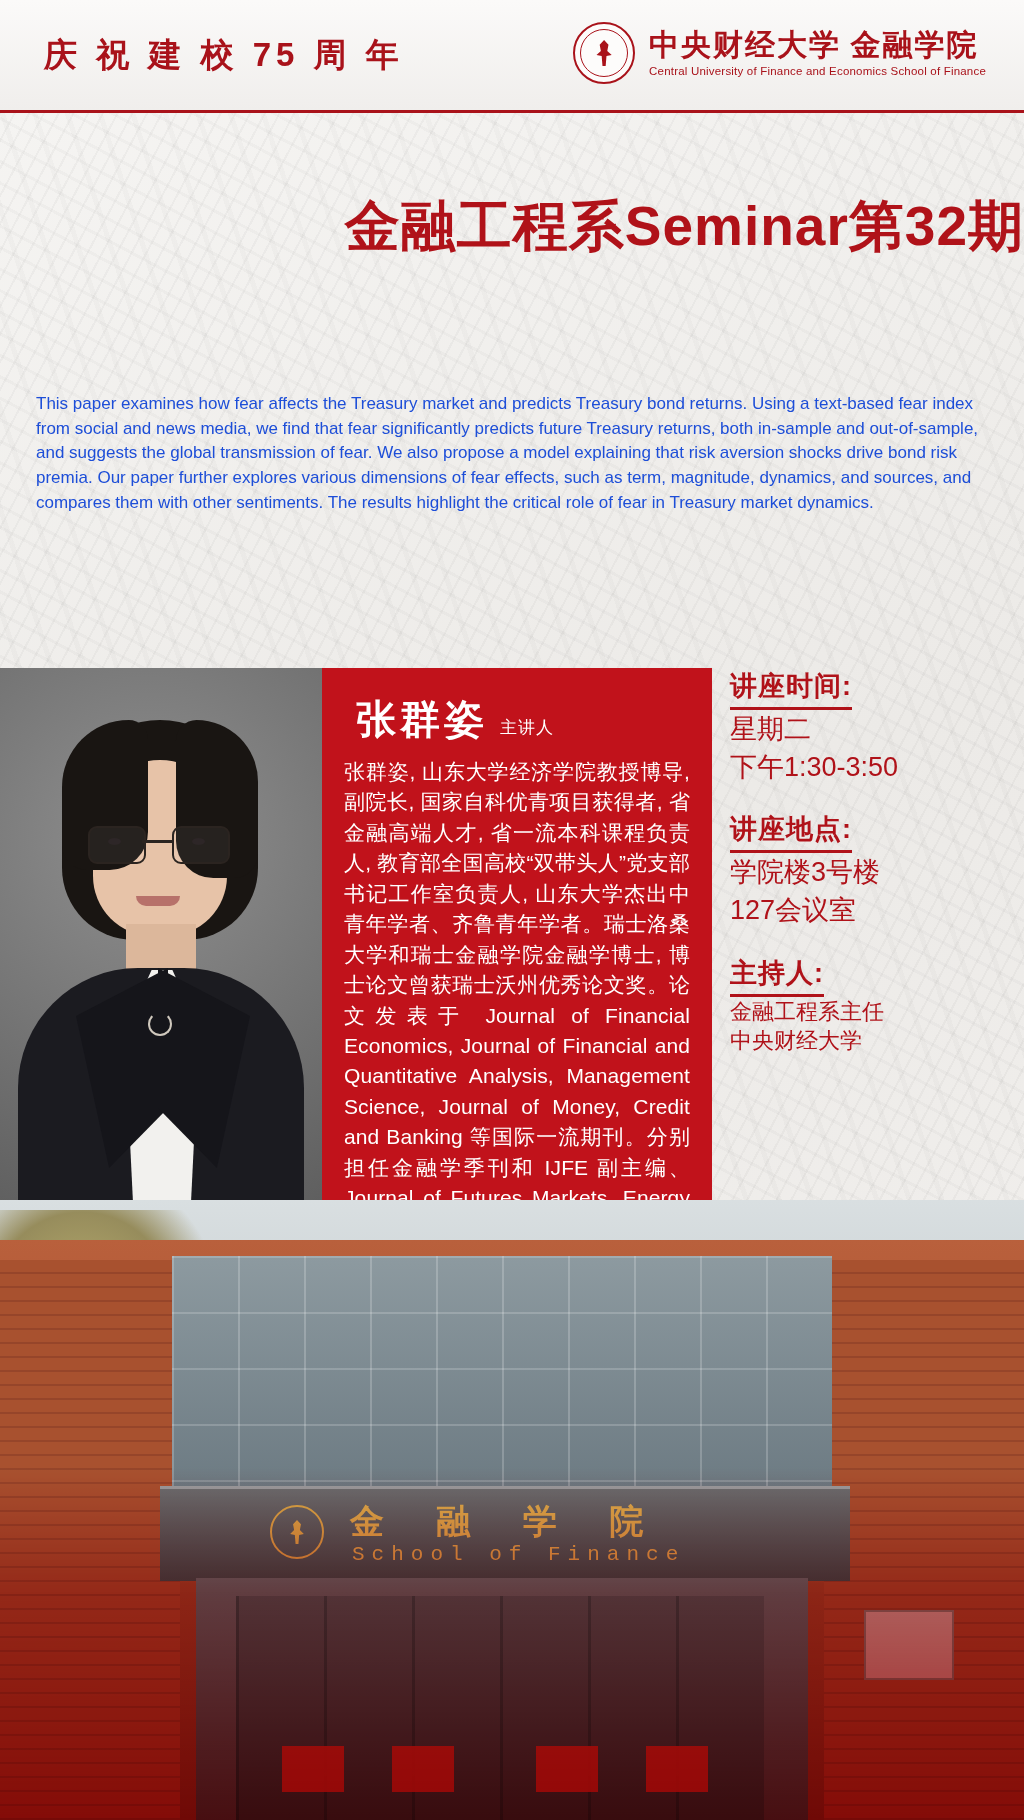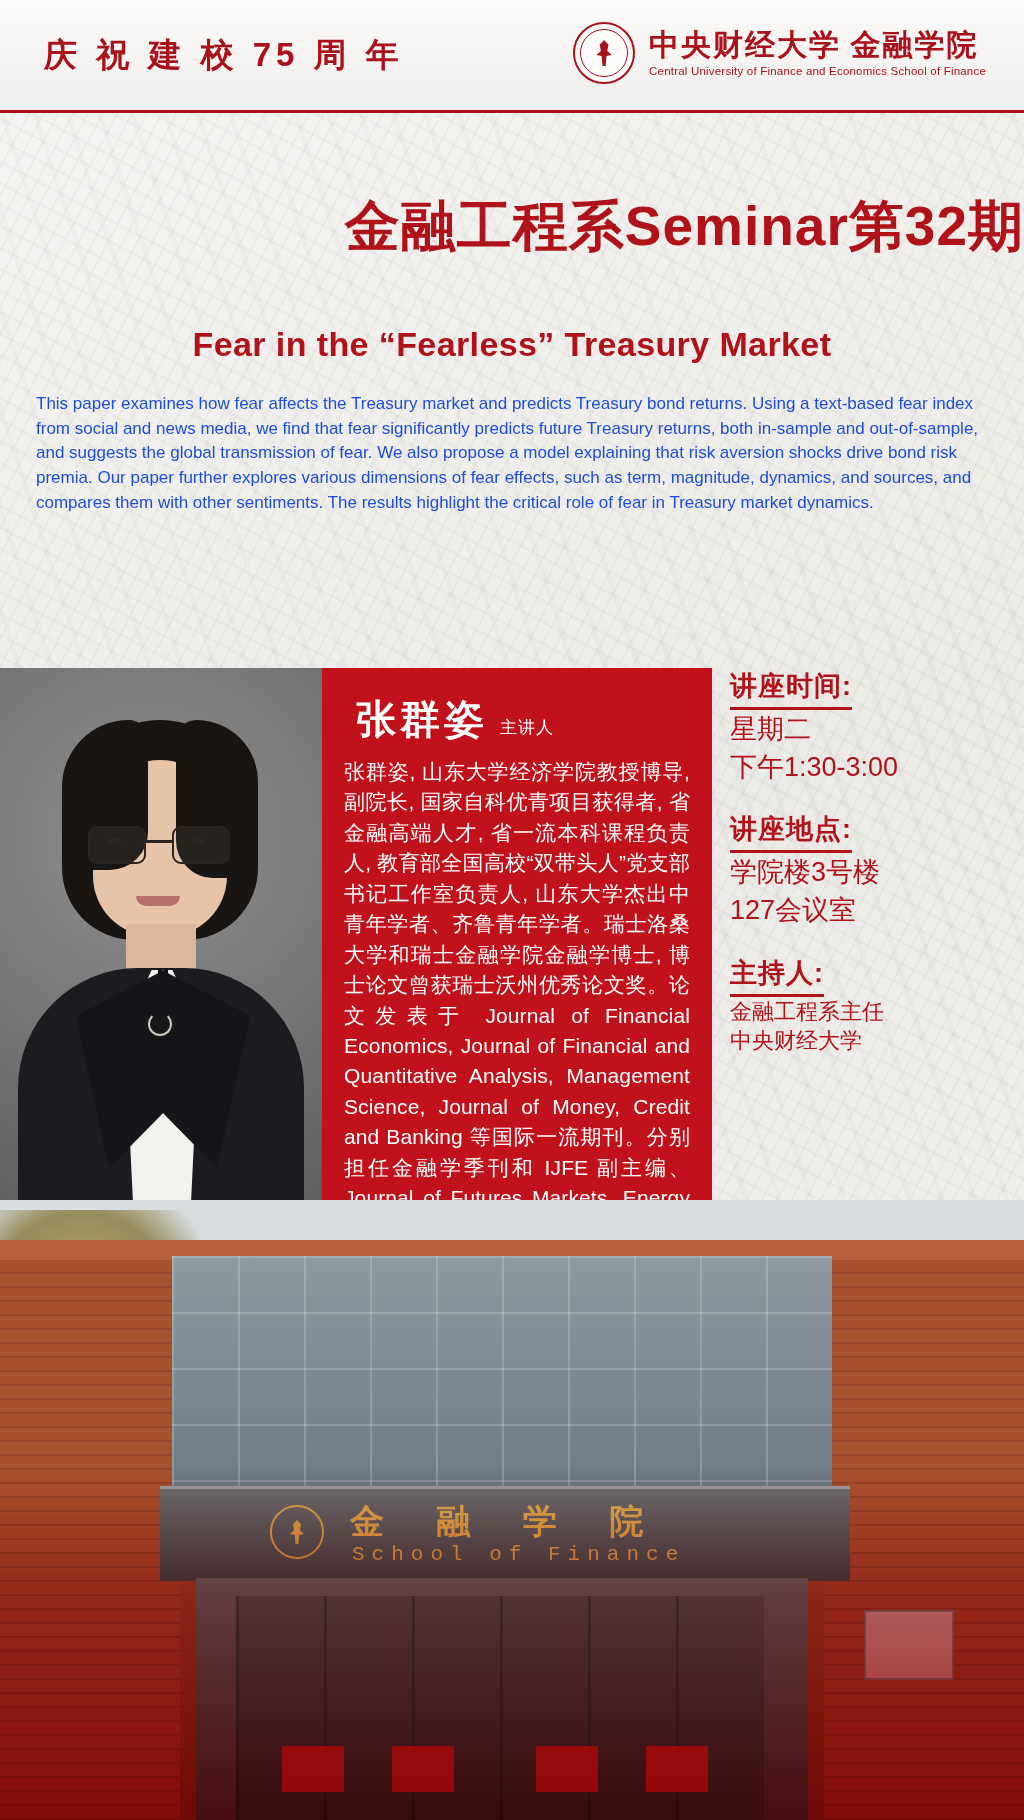--- a/index.html
+++ b/index.html
@@ -463,21 +463,20 @@
     <div class="univ-block">
       <div class="seal"></div>
       <div class="univ-text">
         <div class="univ-cn">中央财经大学  金融学院</div>
         <div class="univ-en">Central University of Finance and Economics   School of Finance</div>
       </div>
     </div>
   </div>
 
   <div class="title-cn">金融工程系Seminar第32期</div>
-  <div class="title-en">Fear in the “Fearless” Treasury Market</div>
   <div class="abstract">This paper examines how fear affects the Treasury market and predicts Treasury bond returns. Using a text-based fear index from social and news media, we find that fear significantly predicts future Treasury returns, both in-sample and out-of-sample, and suggests the global transmission of fear. We also propose a model explaining that risk aversion shocks drive bond risk premia. Our paper further explores various dimensions of fear effects, such as term, magnitude, dynamics, and sources, and compares them with other sentiments. The results highlight the critical role of fear in Treasury market dynamics.</div>
 
   <div class="mid">
 
     <div class="portrait">
       <div class="bgwall"></div>
       <div class="p-hair"></div>
       <div class="p-face"></div>
       <div class="p-hair-front-l"></div>
       <div class="p-hair-front-r"></div>
@@ -500,21 +499,21 @@
         <div class="bio-name">张群姿</div>
         <div class="bio-role">主讲人</div>
       </div>
       <div class="bio-text">张群姿, 山东大学经济学院教授博导, 副院长, 国家自科优青项目获得者, 省金融高端人才, 省一流本科课程负责人, 教育部全国高校“双带头人”党支部书记工作室负责人, 山东大学杰出中青年学者、齐鲁青年学者。瑞士洛桑大学和瑞士金融学院金融学博士, 博士论文曾获瑞士沃州优秀论文奖。论文发表于 Journal of Financial Economics, Journal of Financial and Quantitative Analysis, Management Science,  Journal of Money, Credit and Banking 等国际一流期刊。分别担任金融学季刊和 IJFE 副主编、Journal of Futures Markets, Energy Nexus 和 The Innovation 期刊编委。</div>
     </div>
 
     <div class="info">
       <div class="info-block">
         <div class="info-label">讲座时间:</div>
         <div class="info-line">星期二</div>
-        <div class="info-line">下午1:30-3:00</div>
+        <div class="info-line">下午1:30-3:50</div>
       </div>
       <div class="info-block">
         <div class="info-label">讲座地点:</div>
         <div class="info-line">学院楼3号楼</div>
         <div class="info-line">127会议室</div>
       </div>
       <div class="info-block">
         <div class="info-label">主持人:</div>
         <div class="info-sub">金融工程系主任</div>
         <div class="info-sub">中央财经大学</div>

